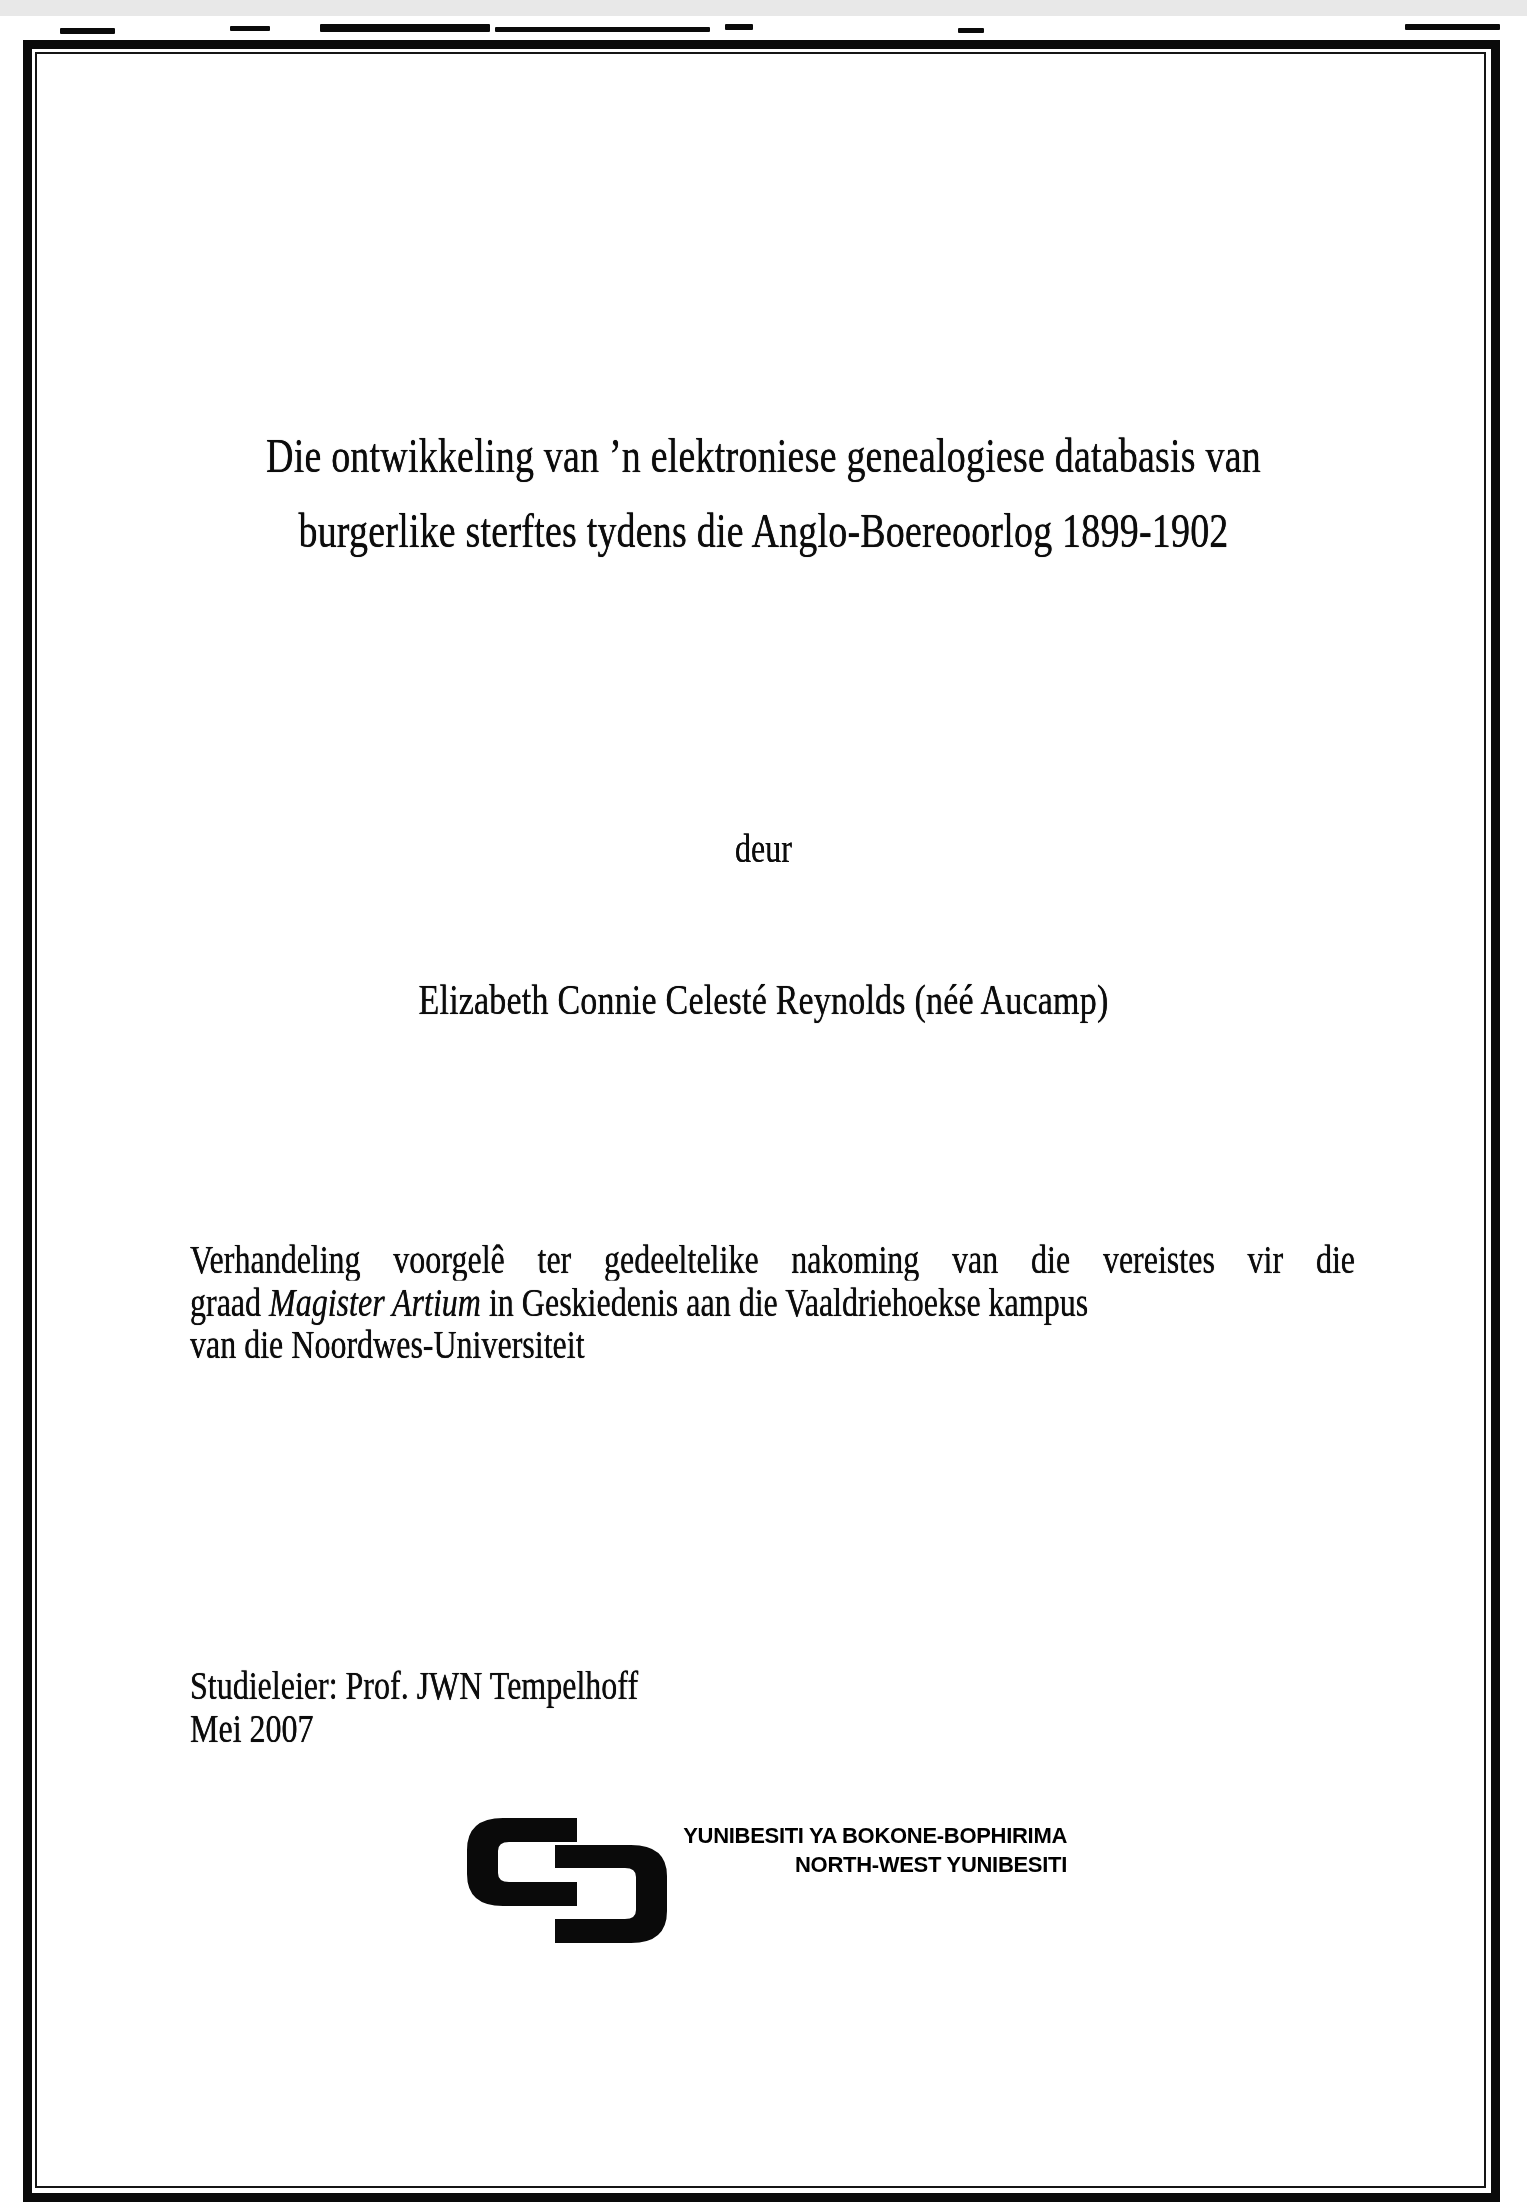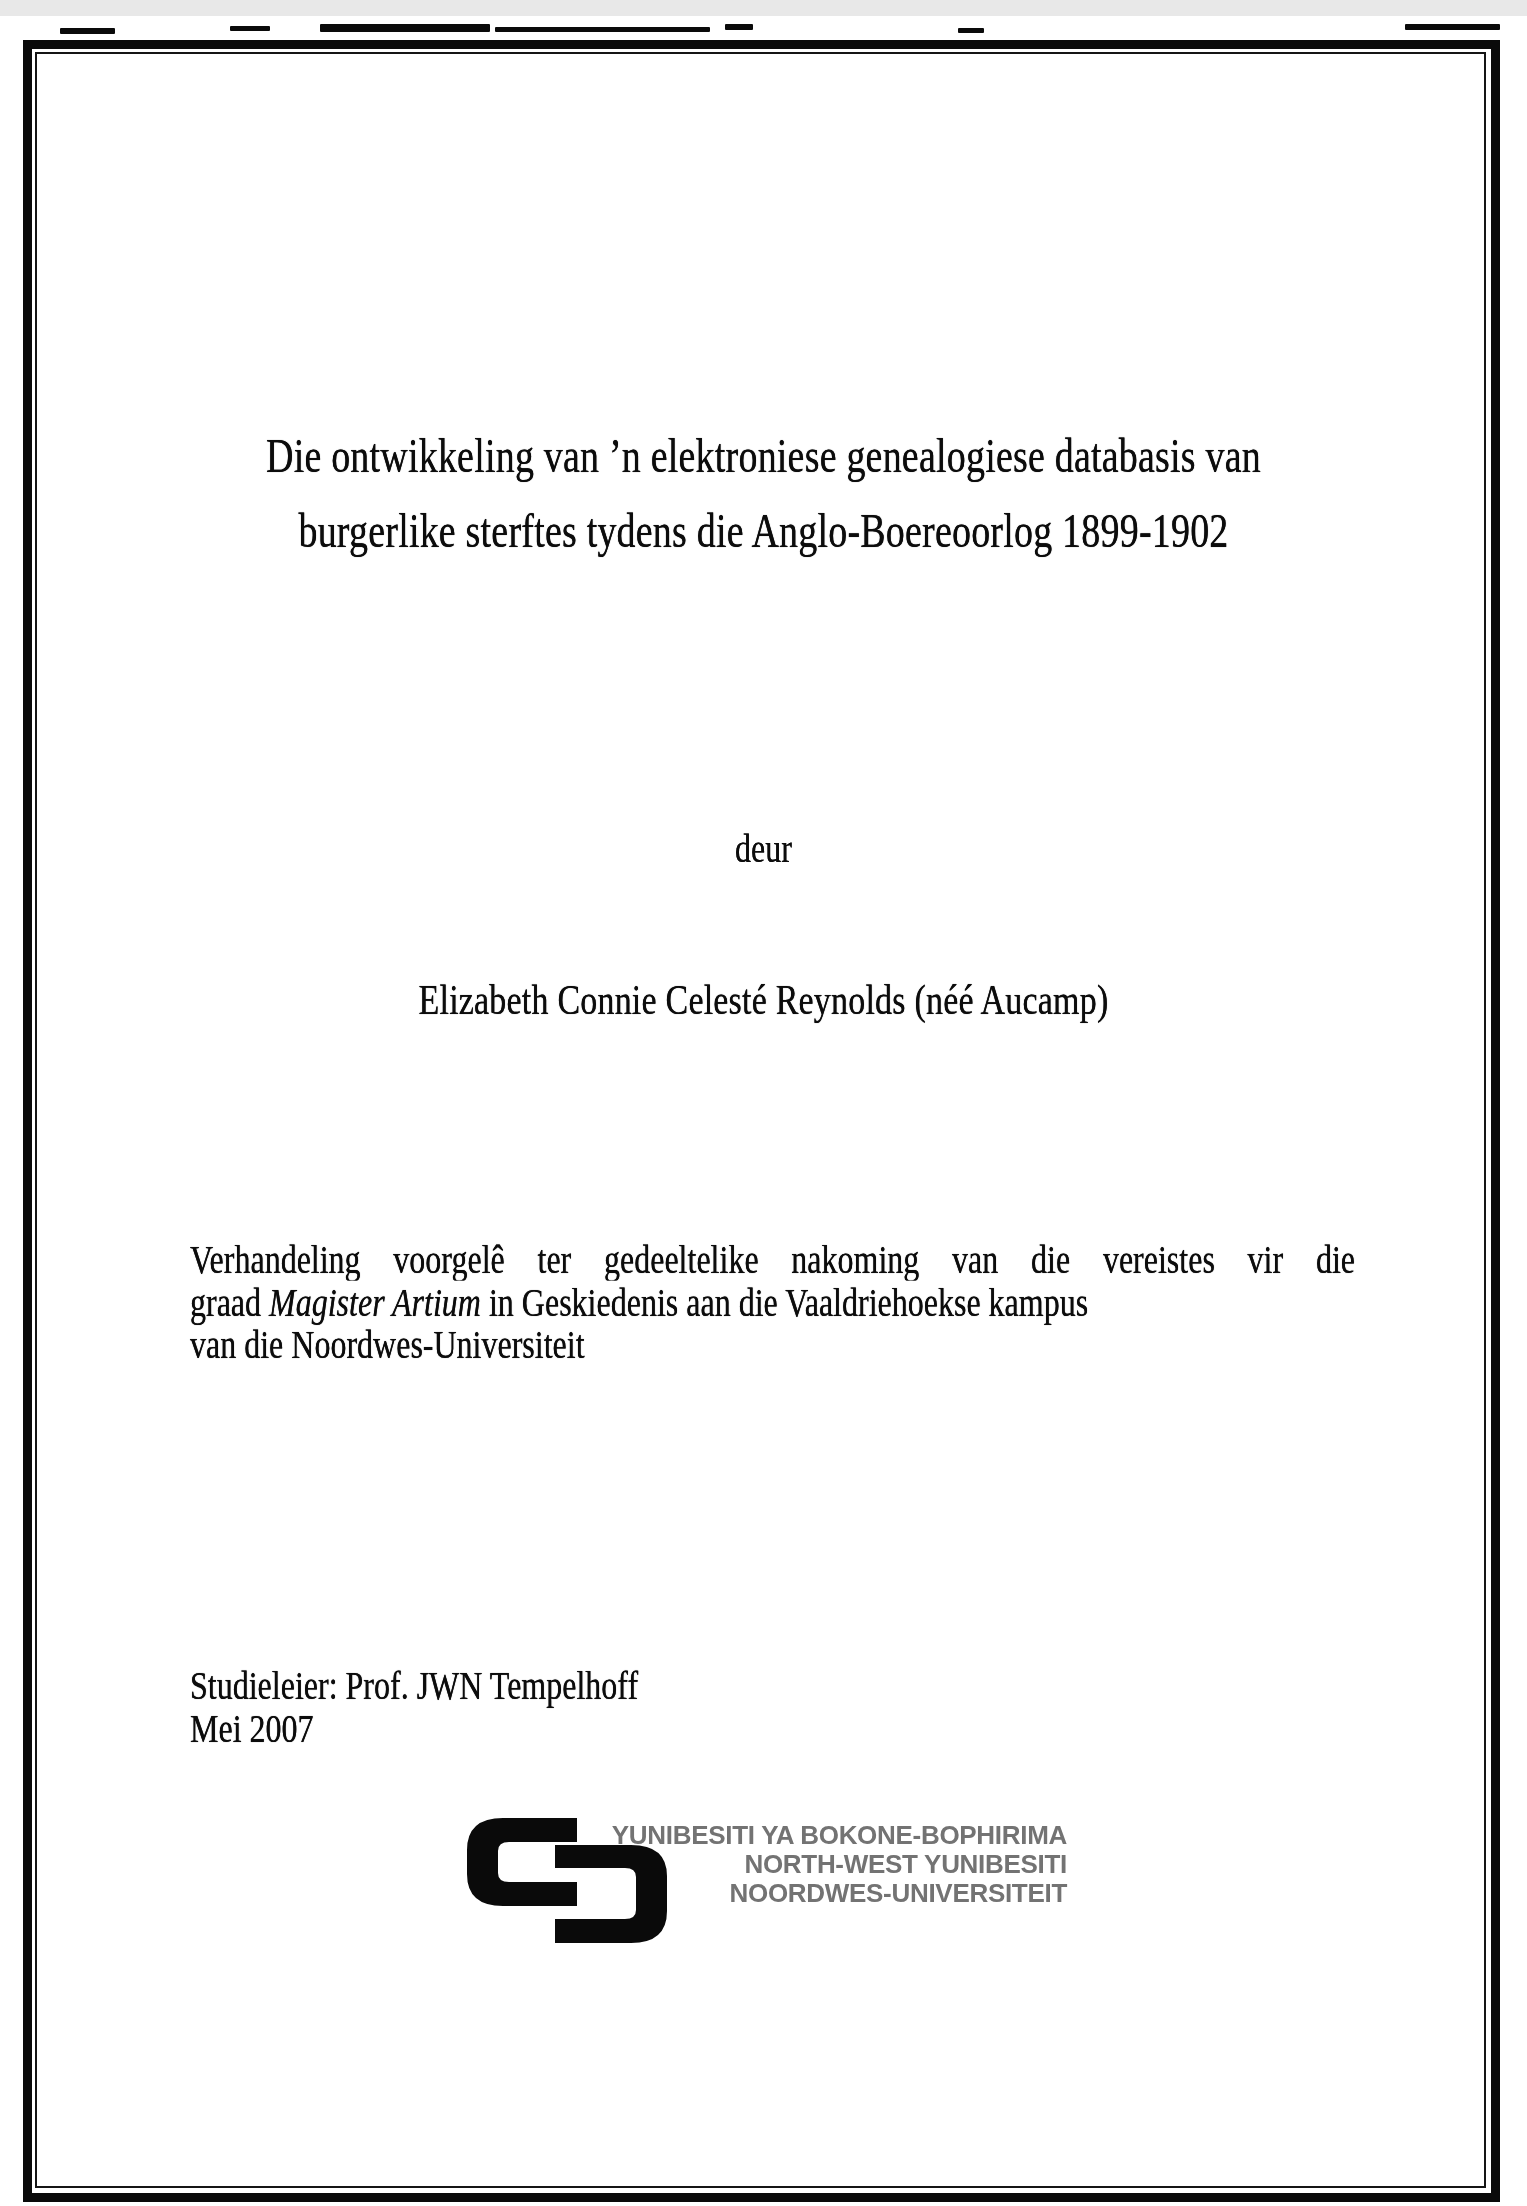--- a/index.html
+++ b/index.html
@@ -48,22 +48,22 @@
   .supervisor {
     position:absolute; left:190px; top:1648px; width:900px;
     font-size:32px; line-height:34px; text-shadow:0 0 0.6px #000;
   }
   .logo { position:absolute; left:467px; top:1800px; width:620px; height:140px; }
   .logo-mark { position:absolute; left:0; top:2px; width:200px; height:127px; }
   .logo-text {
     position:absolute; left:118px; top:5px; width:482px;
     text-align:right;
     font-family:"Liberation Sans", sans-serif; font-weight:700;
-    font-size:26px; line-height:29px; letter-spacing:-0.3px;
-    color:#737373; white-space:nowrap;
+    font-size:22px; line-height:29px; letter-spacing:-0.3px;
+    color:#000000; white-space:nowrap;
   }
 </style>
 </head>
 <body>
 
 <div class="page">
 
   <div class="dash" style="left:60px;top:12px;width:55px;height:6px;"></div>
   <div class="dash" style="left:230px;top:10px;width:40px;height:5px;"></div>
   <div class="dash" style="left:320px;top:8px;width:170px;height:8px;"></div>
@@ -103,17 +103,16 @@
   </div>
 
   <div class="logo">
     <svg class="logo-mark" viewBox="0 0 200 127" aria-hidden="true">
       <path d="M 110 0 H 36 Q 0 0 0 32 V 56 Q 0 88 36 88 H 110 V 64 H 42 Q 31 64 31 55 V 33 Q 31 24 42 24 H 110 Z" fill="#0a0a0a"></path>
       <path d="M 88 27 H 164 Q 200 27 200 58 V 93 Q 200 125 164 125 H 88 V 101 H 158 Q 169 101 169 92 V 59 Q 169 50 158 50 H 88 Z" fill="#0a0a0a"></path>
     </svg>
     <div class="logo-text">
       <div>YUNIBESITI YA BOKONE-BOPHIRIMA</div>
       <div>NORTH-WEST YUNIBESITI</div>
-      <div>NOORDWES-UNIVERSITEIT</div>
     </div>
   </div>
 
 </div>
 
 </body></html>

